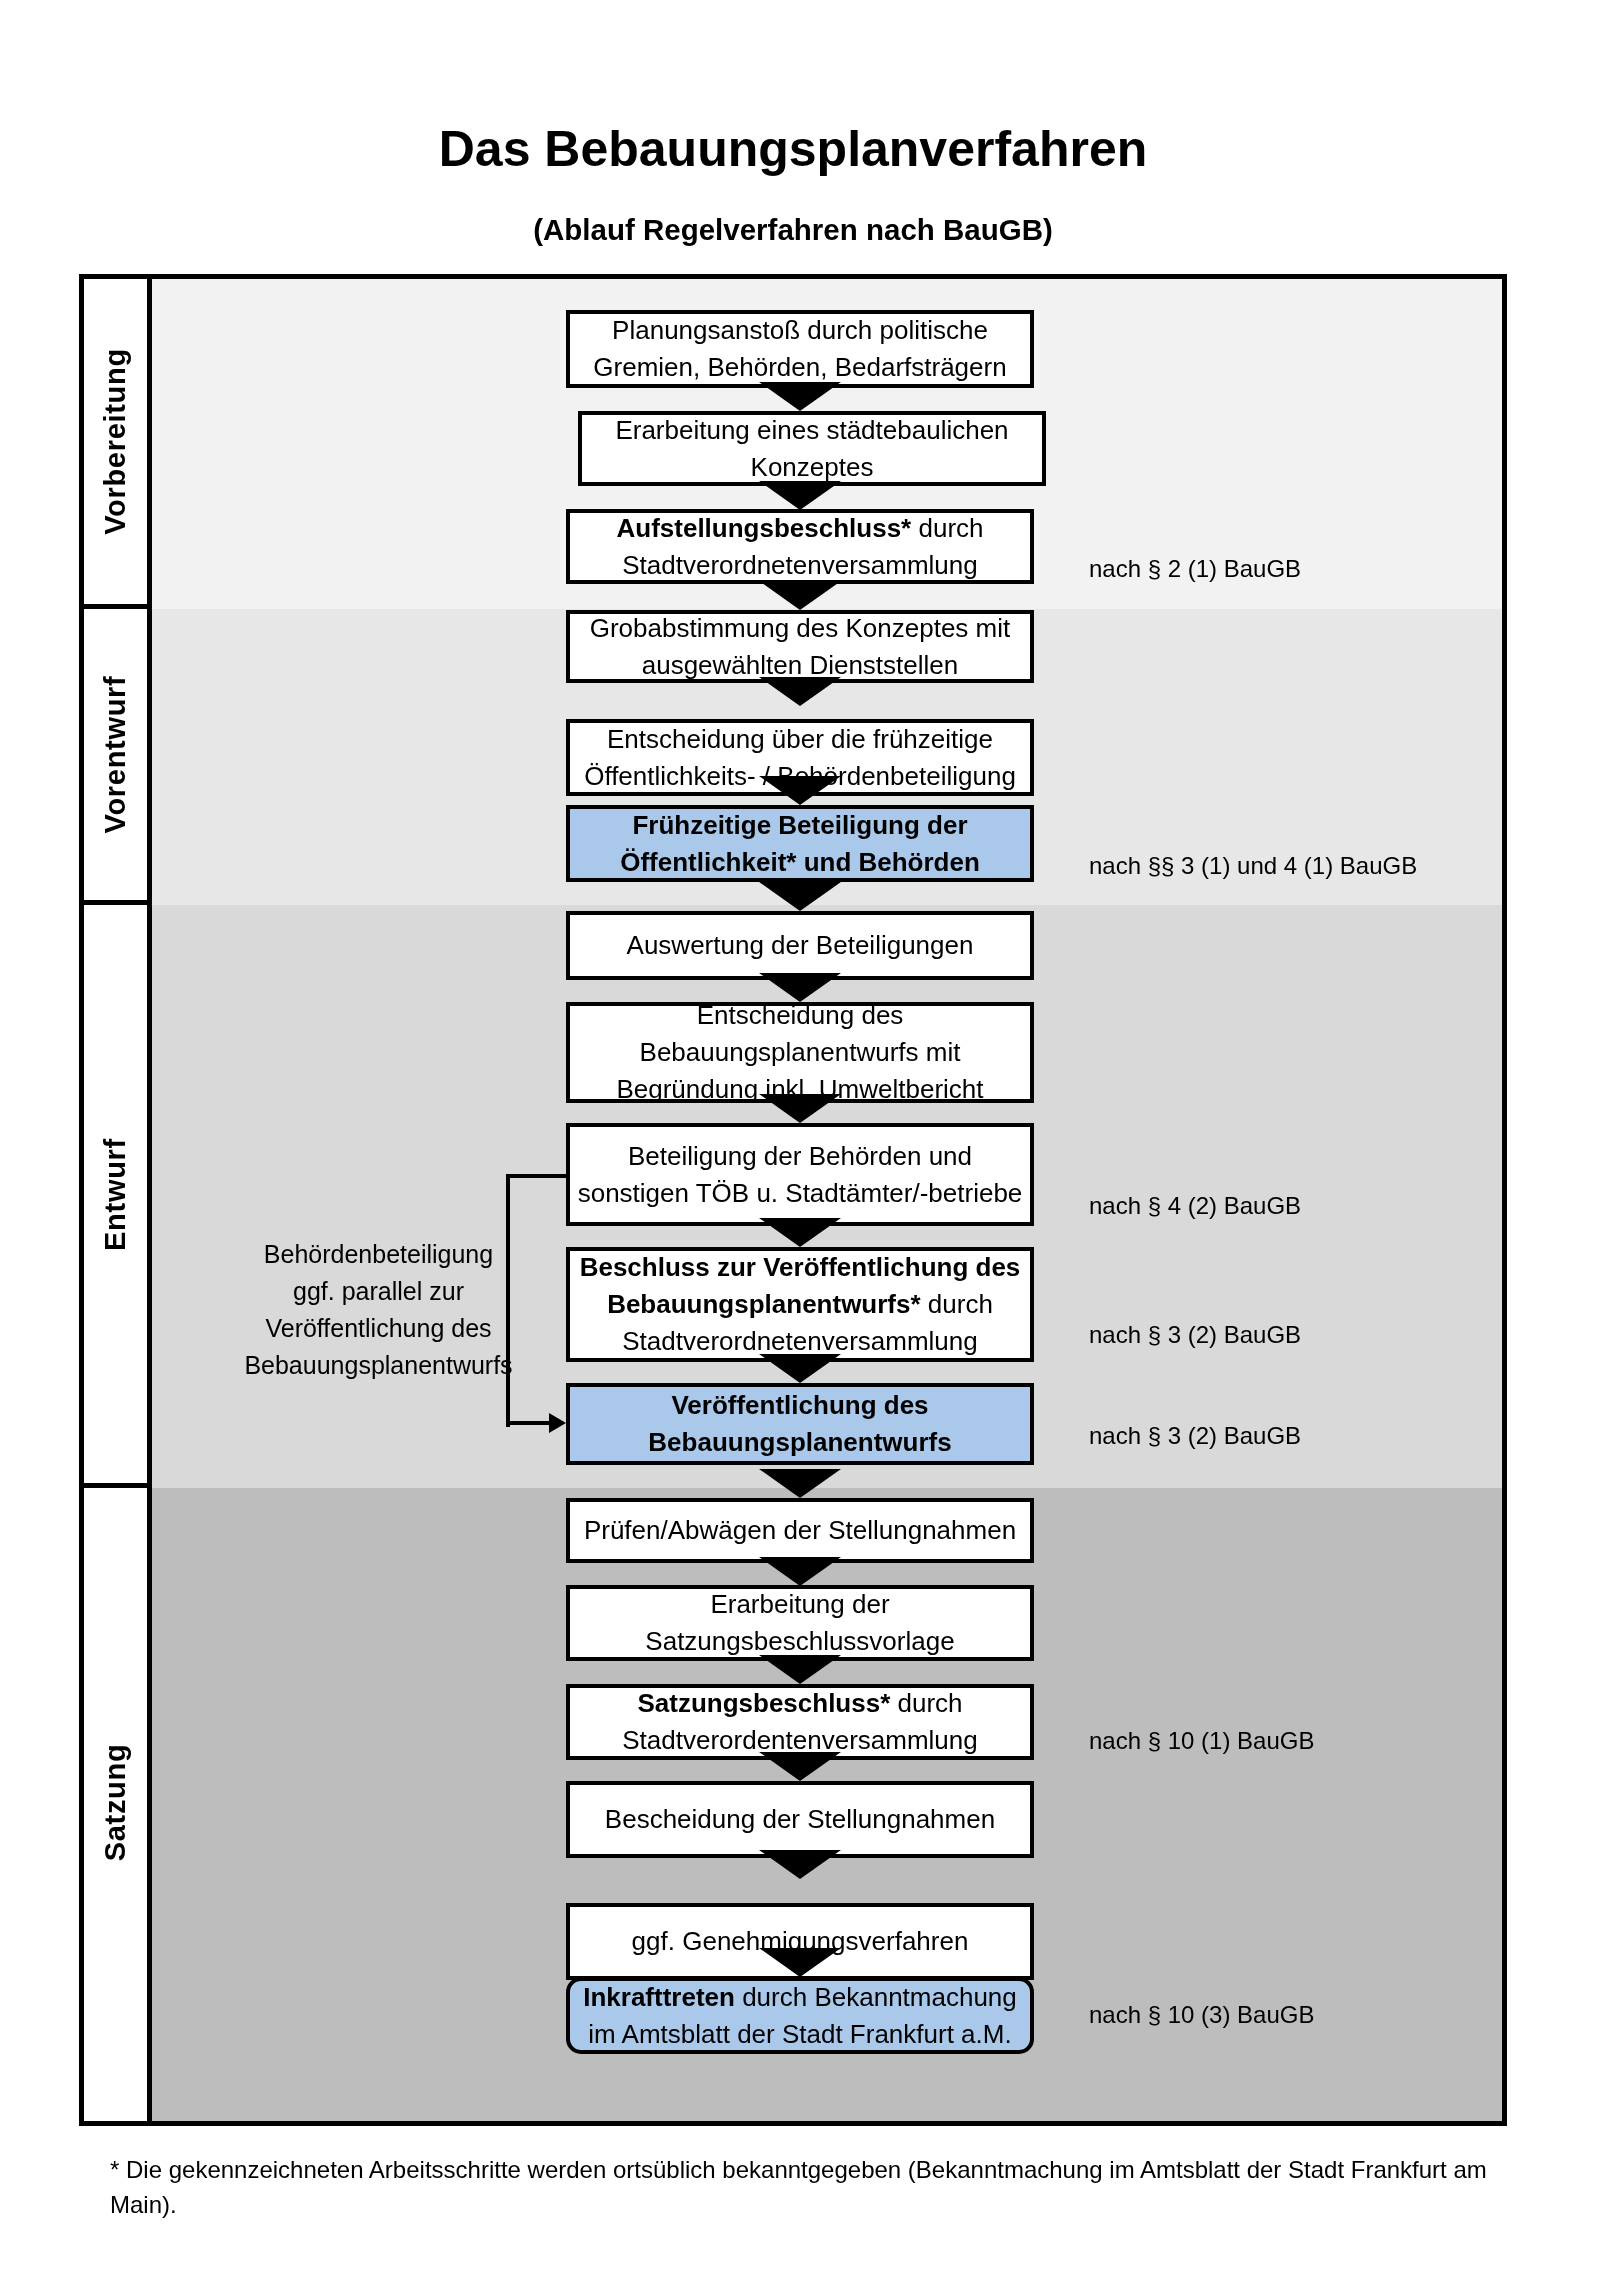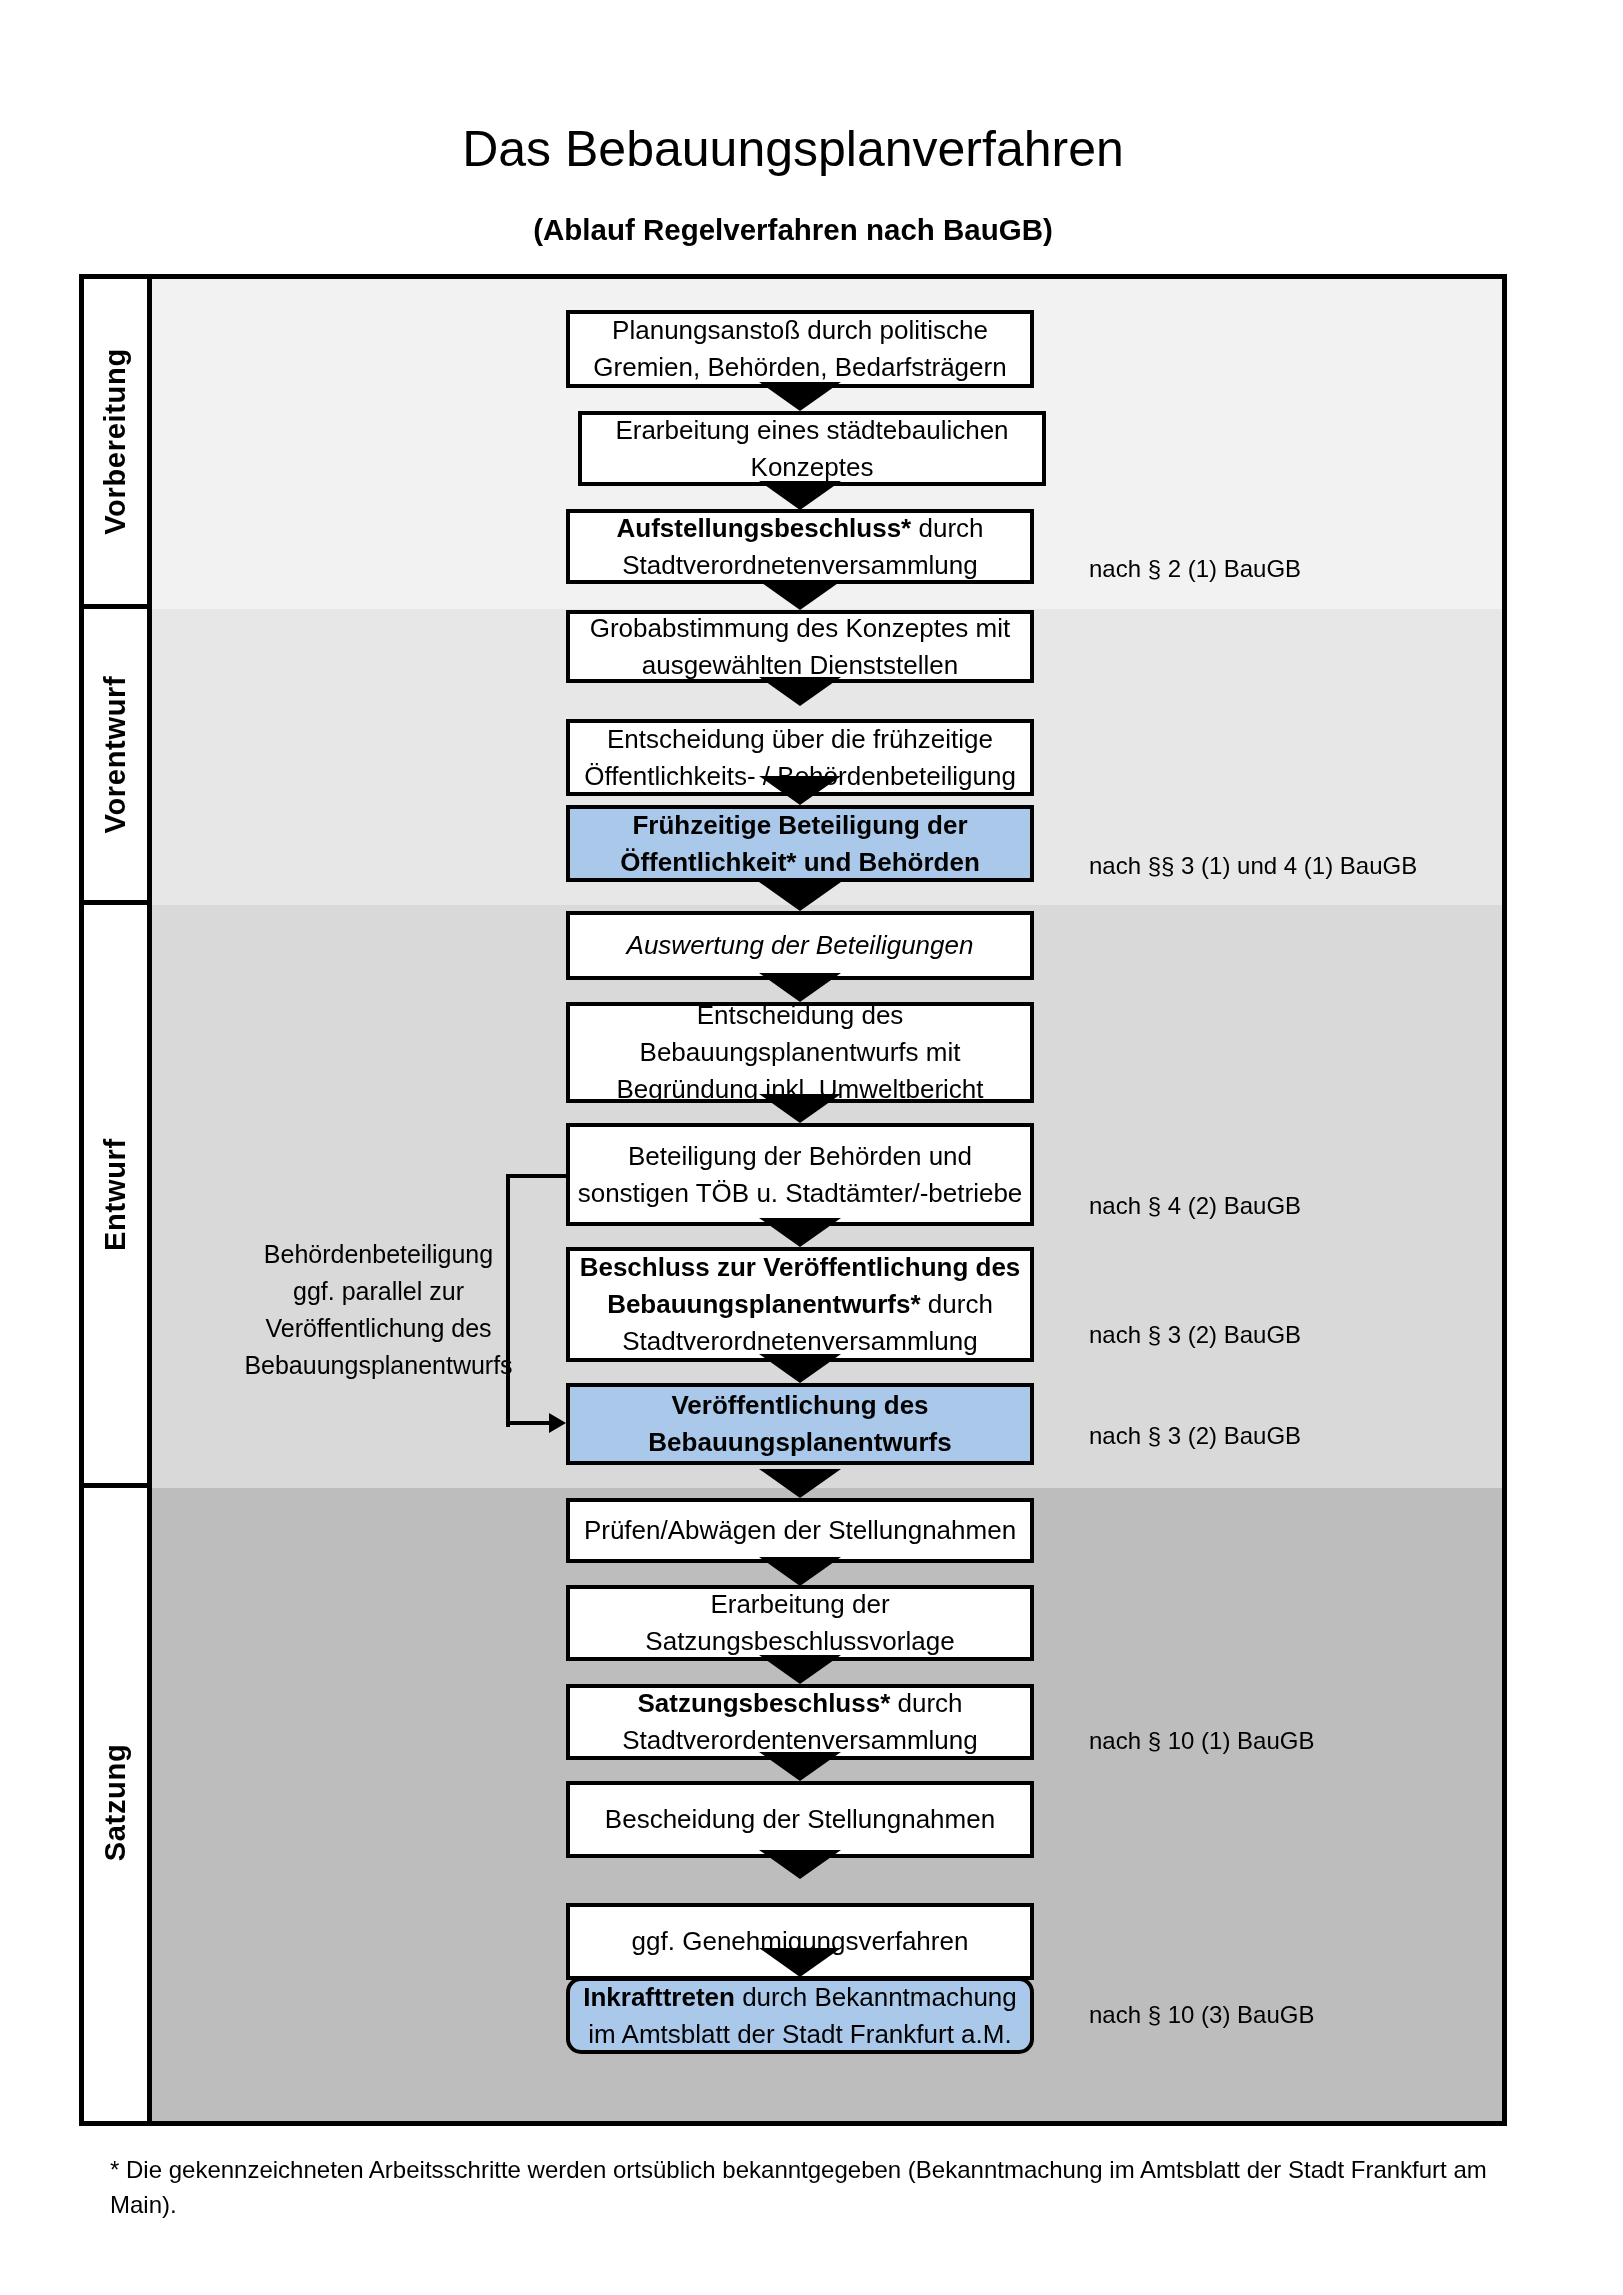--- a/index.html
+++ b/index.html
@@ -3,21 +3,21 @@
 <meta charset="utf-8">
 <style>
   html,body{margin:0;padding:0;}
   body{
     width:1623px;height:2295px;position:relative;background:#ffffff;
     font-family:"Liberation Sans", sans-serif;color:#000;
     overflow:hidden;
   }
   .title{
     position:absolute;left:79px;top:122px;width:1428px;
-    text-align:center;font-size:50px;font-weight:normal;line-height:55px;
+    text-align:center;font-size:50px;font-weight:bold;line-height:55px;
   }
   .subtitle{
     position:absolute;left:79px;top:213px;width:1428px;
     text-align:center;font-size:29.5px;font-weight:bold;line-height:34px;
   }
   .frame{
     position:absolute;left:79px;top:274px;width:1428px;height:1852px;
     border:5.2px solid #000;box-sizing:border-box;background:#fff;
   }
   .label-col{
@@ -149,21 +149,21 @@
       <div class="step" style="top: 440px; height: 77px;">
         <div class="ln"><span>Entscheidung über die frühzeitige</span></div>
         <div class="ln"><span>Öffentlichkeits- / Behördenbeteiligung</span></div>
       </div>
       <div class="arrow" style="top: 497px;"></div>
       <div class="step highlight" style="top: 526px; height: 77px;">
         <div class="ln"><b>Frühzeitige Beteiligung der</b></div>
         <div class="ln"><b>Öffentlichkeit* und Behörden</b></div>
       </div>
       <div class="arrow" style="top: 603px;"></div>
-      <div class="step" style="top: 632px; height: 69px; font-style: italic;">
+      <div class="step" style="top: 632px; height: 69px;">
         <div class="ln"><span>Auswertung der Beteiligungen</span></div>
       </div>
       <div class="arrow" style="top: 694px;"></div>
       <div class="step" style="top: 723px; height: 101px;">
         <div class="ln"><span>Entscheidung des</span></div>
         <div class="ln"><span>Bebauungsplanentwurfs mit</span></div>
         <div class="ln"><span>Begründung inkl. Umweltbericht</span></div>
       </div>
       <div class="arrow" style="top: 815px;"></div>
       <div class="step" style="top: 844px; height: 103px;">

